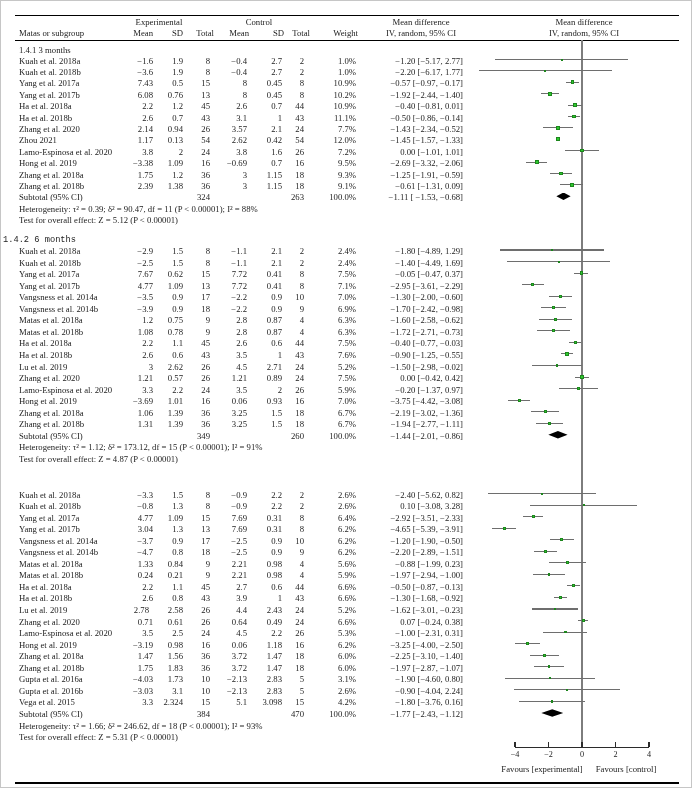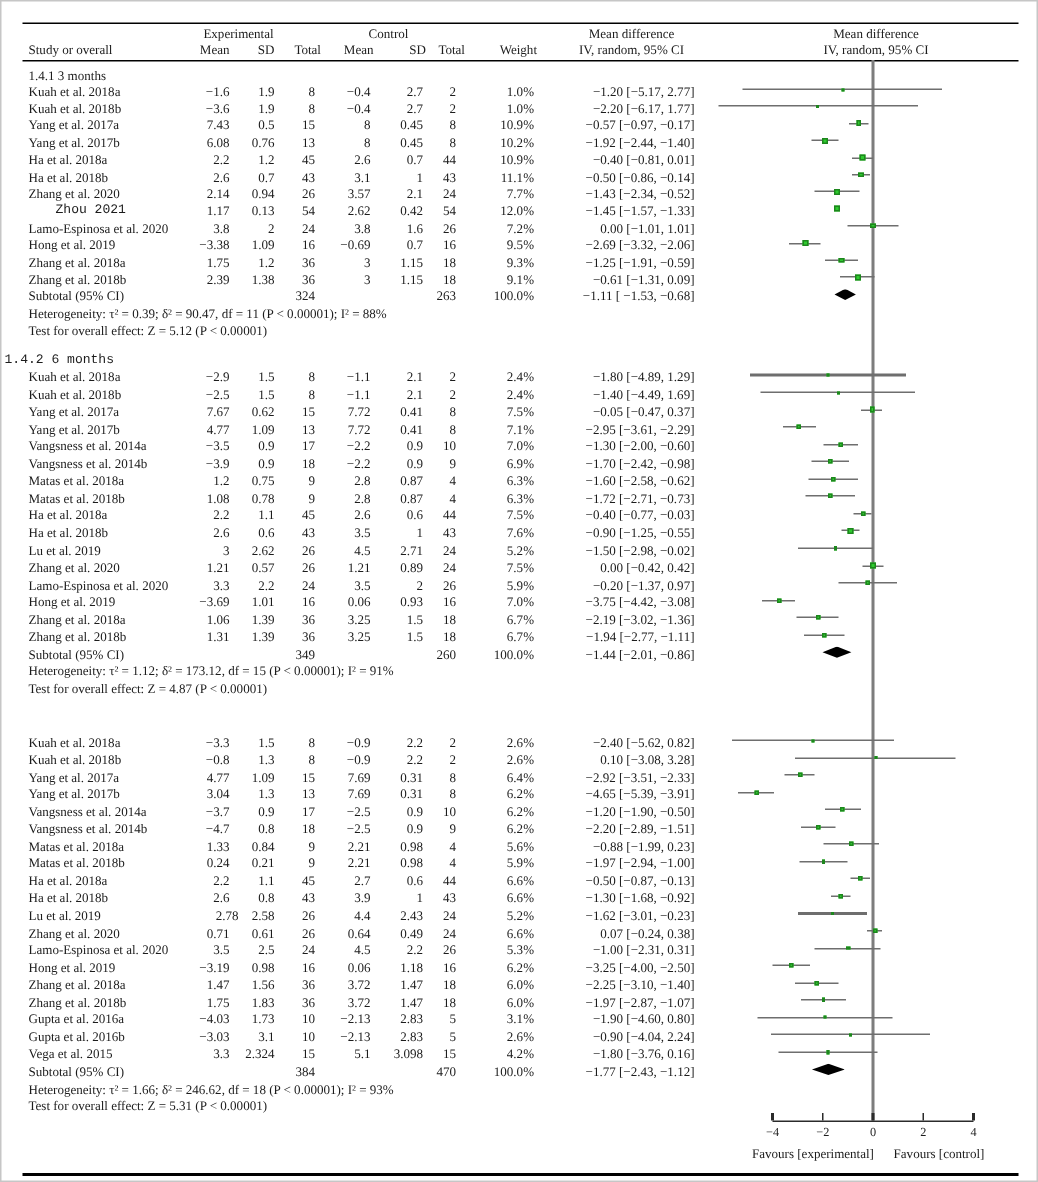--- a/index.html
+++ b/index.html
@@ -29,21 +29,21 @@
 
   <div class="hrule" style="top:14px;height:1.2px;"></div>
   <div class="hrule" style="top:38.5px;height:1px;"></div>
   <div class="hrule" style="top:781px;height:1.8px;"></div>
 
   <div class="hdr center" style="top:16px;left:120px;width:76px;">Experimental</div>
   <div class="hdr center" style="top:16px;left:220px;width:76px;">Control</div>
   <div class="hdr center" style="top:16px;left:360px;width:120px;">Mean difference</div>
   <div class="hdr center" style="top:16px;left:523px;width:120px;">Mean difference</div>
 
-  <div class="hdr" style="top:26.5px;left:18px;">Study or overall</div>
+  <div class="hdr" style="top:26.5px;left:18px;">Matas or subgroup</div>
   <div class="hdr right" style="top:26.5px;left:106px;width:46px;">Mean</div>
   <div class="hdr right" style="top:26.5px;left:136px;width:46px;">SD</div>
   <div class="hdr right" style="top:26.5px;left:167px;width:46px;">Total</div>
   <div class="hdr right" style="top:26.5px;left:202px;width:46px;">Mean</div>
   <div class="hdr right" style="top:26.5px;left:237px;width:46px;">SD</div>
   <div class="hdr right" style="top:26.5px;left:263px;width:46px;">Total</div>
   <div class="hdr right" style="top:26.5px;left:311px;width:46px;">Weight</div>
   <div class="hdr center" style="top:26.5px;left:360px;width:120px;">IV, random, 95% CI</div>
   <div class="hdr center" style="top:26.5px;left:523px;width:120px;">IV, random, 95% CI</div>
 
@@ -122,21 +122,21 @@
         <span class="cell right" style="left: 62px; width: 90px;">2.14</span>
         <span class="cell right" style="left: 92px; width: 90px;">0.94</span>
         <span class="cell right" style="left: 119px; width: 90px;">26</span>
         <span class="cell right" style="left: 156px; width: 90px;">3.57</span>
         <span class="cell right" style="left: 191px; width: 90px;">2.1</span>
         <span class="cell right" style="left: 213px; width: 90px;">24</span>
         <span class="cell right" style="left: 265px; width: 90px;">7.7%</span>
         <span class="cell right" style="left: 372px; width: 90px;">−1.43 [−2.34, −0.52]</span>
       </div>
       <div class="row" style="top: 134.3px;">
-        <span class="cell" style="left: 36px; width: 460px; font-family: Liberation Mono, monospace;">Zhou 2021</span>
+        <span class="cell" style="left: 18px; width: 460px;">Zhou 2021</span>
         <span class="cell right" style="left: 62px; width: 90px;">1.17</span>
         <span class="cell right" style="left: 92px; width: 90px;">0.13</span>
         <span class="cell right" style="left: 119px; width: 90px;">54</span>
         <span class="cell right" style="left: 156px; width: 90px;">2.62</span>
         <span class="cell right" style="left: 191px; width: 90px;">0.42</span>
         <span class="cell right" style="left: 213px; width: 90px;">54</span>
         <span class="cell right" style="left: 265px; width: 90px;">12.0%</span>
         <span class="cell right" style="left: 372px; width: 90px;">−1.45 [−1.57, −1.33]</span>
       </div>
       <div class="row" style="top: 145.7px;">
@@ -493,21 +493,21 @@
         <span class="cell right" style="left: 92px; width: 90px;">0.8</span>
         <span class="cell right" style="left: 119px; width: 90px;">43</span>
         <span class="cell right" style="left: 156px; width: 90px;">3.9</span>
         <span class="cell right" style="left: 191px; width: 90px;">1</span>
         <span class="cell right" style="left: 213px; width: 90px;">43</span>
         <span class="cell right" style="left: 265px; width: 90px;">6.6%</span>
         <span class="cell right" style="left: 372px; width: 90px;">−1.30 [−1.68, −0.92]</span>
       </div>
       <div class="row" style="top: 604px;">
         <span class="cell" style="left: 18px; width: 460px;">Lu et al. 2019</span>
-        <span class="cell right" style="left: 68px; width: 90px;">2.78</span>
+        <span class="cell right" style="left: 58px; width: 90px;">2.78</span>
         <span class="cell right" style="left: 92px; width: 90px;">2.58</span>
         <span class="cell right" style="left: 119px; width: 90px;">26</span>
         <span class="cell right" style="left: 156px; width: 90px;">4.4</span>
         <span class="cell right" style="left: 191px; width: 90px;">2.43</span>
         <span class="cell right" style="left: 213px; width: 90px;">24</span>
         <span class="cell right" style="left: 265px; width: 90px;">5.2%</span>
         <span class="cell right" style="left: 372px; width: 90px;">−1.62 [−3.01, −0.23]</span>
       </div>
       <div class="row" style="top: 615.55px;">
         <span class="cell" style="left: 18px; width: 460px;">Zhang et al. 2020</span>

